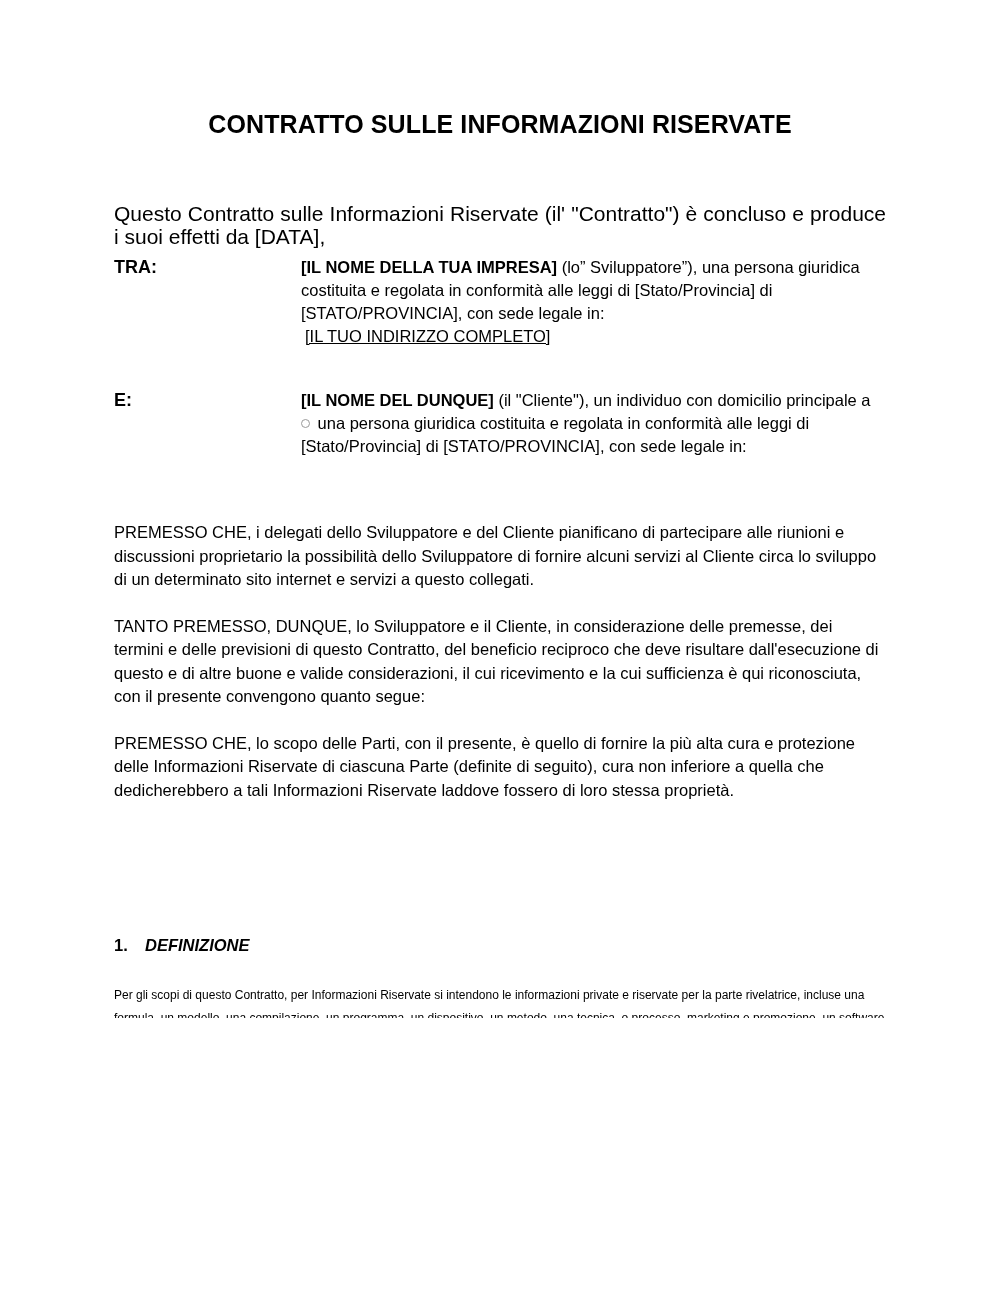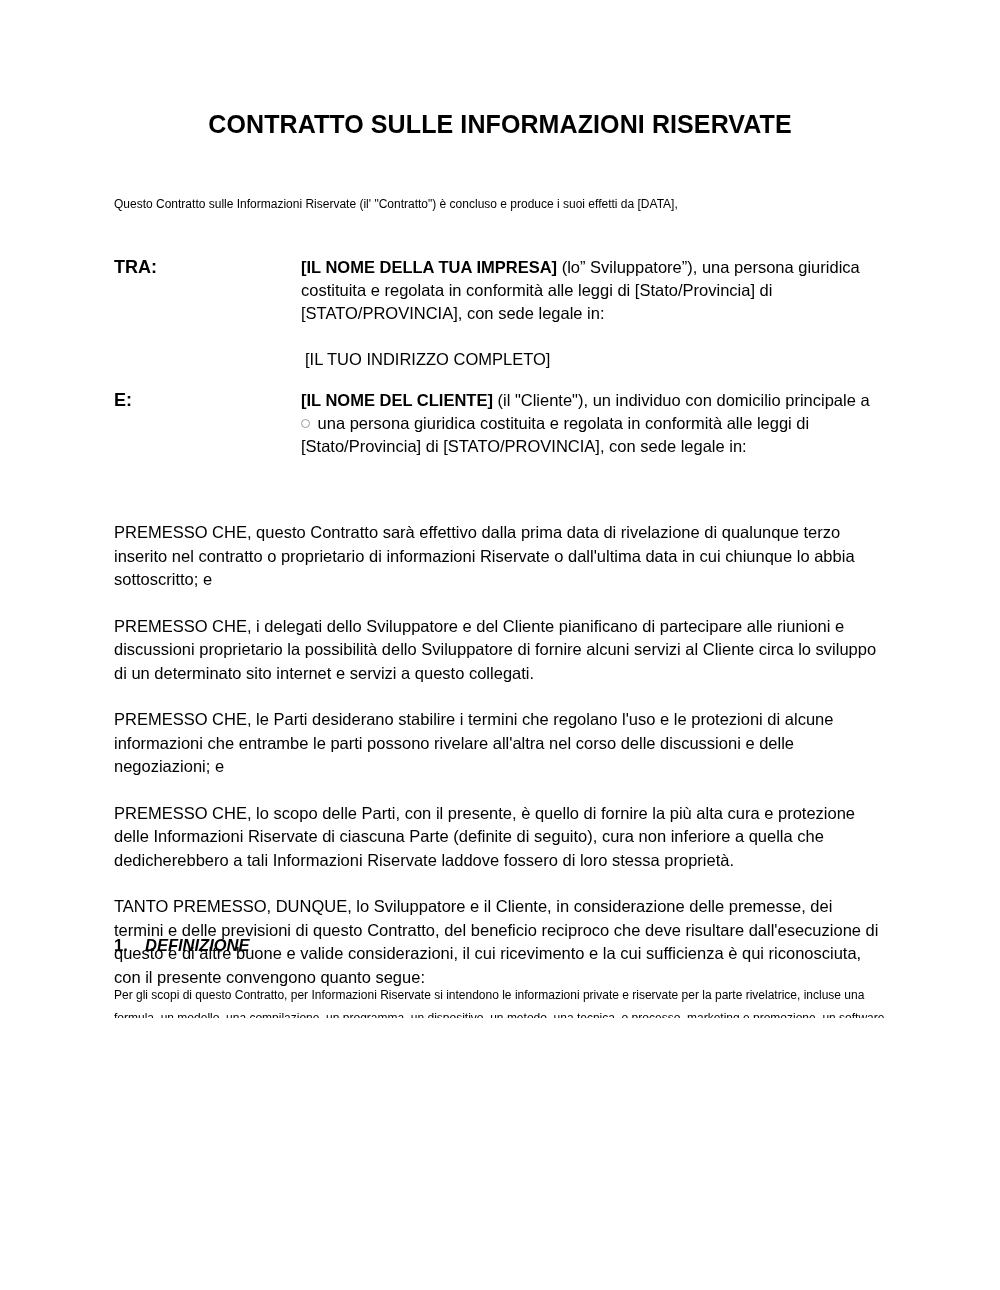--- a/index.html
+++ b/index.html
@@ -46,21 +46,21 @@
     top: 110px;
     width: 772px;
   }
 
   
   .intro {
     position: absolute;
     left: 0;
     top: 181px;
     width: 772px;
-    font-size: 12px;
+    font-size: 21px;
     line-height: 23px;
     text-align: justify;
   }
 
   
   .party {
     position: absolute;
     left: 0;
     width: 772px;
     font-size: 16.5px;
@@ -79,21 +79,21 @@
     font-size: 18px;
     line-height: 23px;
   }
   .party-body {
     flex: 1 1 auto;
   }
   .party-name {
     font-weight: bold;
   }
   .party-address {
-    margin-top: 23px;
+    text-decoration: underline;
   }
   .party-address.indented {
     padding-left: 4px;
   }
 
   
   .circle-marker {
     display: inline-block;
     width: 9px;
     height: 9px;
@@ -178,32 +178,30 @@
           <span class="party-name">[IL NOME DELLA TUA IMPRESA]</span><span> (lo” Sviluppatore”), una persona giuridica costituita e regolata in conformità alle leggi di [Stato/Provincia] di [STATO/PROVINCIA], con sede legale in:</span>
           <div class="party-address indented">[IL TUO INDIRIZZO COMPLETO]</div>
         </div>
       </div>
     </div>
 
     <div class="party party-e">
       <div class="party-row">
         <div class="party-label">E:</div>
         <div class="party-body">
-          <span class="party-name">[IL NOME DEL CLIENTE]</span><span> (il "Cliente"), un individuo con domicilio principale a</span>
+          <span class="party-name">[IL NOME DEL DUNQUE]</span><span> (il "Cliente"), un individuo con domicilio principale a</span>
           <span class="circle-marker"></span><span> una persona giuridica costituita e regolata in conformità alle leggi di [Stato/Provincia] di [STATO/PROVINCIA], con sede legale in:</span>
         </div>
       </div>
     </div>
 
     <div class="recitals">
-      <p class="para">PREMESSO CHE, questo Contratto sarà effettivo dalla prima data di rivelazione di qualunque terzo inserito nel contratto o proprietario di informazioni Riservate o dall'ultima data in cui chiunque lo abbia sottoscritto; e</p>
       <p class="para">PREMESSO CHE, i delegati dello Sviluppatore e del Cliente pianificano di partecipare alle riunioni e discussioni proprietario la possibilità dello Sviluppatore di fornire alcuni servizi al Cliente circa lo sviluppo di un determinato sito internet e servizi a questo collegati.</p>
-      <p class="para">PREMESSO CHE, le Parti desiderano stabilire i termini che regolano l'uso e le protezioni di alcune informazioni che entrambe le parti possono rivelare all'altra nel corso delle discussioni e delle negoziazioni; e</p>
+      <p class="para">TANTO PREMESSO, DUNQUE, lo Sviluppatore e il Cliente, in considerazione delle premesse, dei termini e delle previsioni di questo Contratto, del beneficio reciproco che deve risultare dall'esecuzione di questo e di altre buone e valide considerazioni, il cui ricevimento e la cui sufficienza è qui riconosciuta, con il presente convengono quanto segue:</p>
       <p class="para">PREMESSO CHE, lo scopo delle Parti, con il presente, è quello di fornire la più alta cura e protezione delle Informazioni Riservate di ciascuna Parte (definite di seguito), cura non inferiore a quella che dedicherebbero a tali Informazioni Riservate laddove fossero di loro stessa proprietà.</p>
-      <p class="para">TANTO PREMESSO, DUNQUE, lo Sviluppatore e il Cliente, in considerazione delle premesse, dei termini e delle previsioni di questo Contratto, del beneficio reciproco che deve risultare dall'esecuzione di questo e di altre buone e valide considerazioni, il cui ricevimento e la cui sufficienza è qui riconosciuta, con il presente convengono quanto segue:</p>
     </div>
 
     <div class="section-head">
       <span class="section-num">1.</span>
       <span class="section-title">DEFINIZIONE</span>
     </div>
 
     <p class="definition">Per gli scopi di questo Contratto, per Informazioni Riservate si intendono le informazioni private e riservate per la parte rivelatrice, incluse una formula, un modello, una compilazione, un programma, un dispositivo, un metodo, una tecnica, o processo, marketing e promozione, un software di un computer e il sistema hardware, la rete di un computer e l'integrazione o la progettazione delle comunicazioni, e le informazioni relative al business della tecnologia o riguardo all'impresa, e non solo con riguardo allo sviluppo di contenuto virtuale, automatizzato o interattivo e multimediale, allo sviluppo e all'applicazione e-commerce, alla pubblicità e alla promozione e al marketing, allo sviluppo dell'investitore e dell'operatore, alle informazioni finanziarie e tecniche, ai dati e alle tecniche, ai programmi del computer o alle informazioni in un software del computer o mantenute in una memoria elettronica esterna, ai contatti e alle risorse d'affari, ai business plan, ai metodi e alle strategie e alle altre informazioni, che: (i) abbiano</p>
 
   </div>

